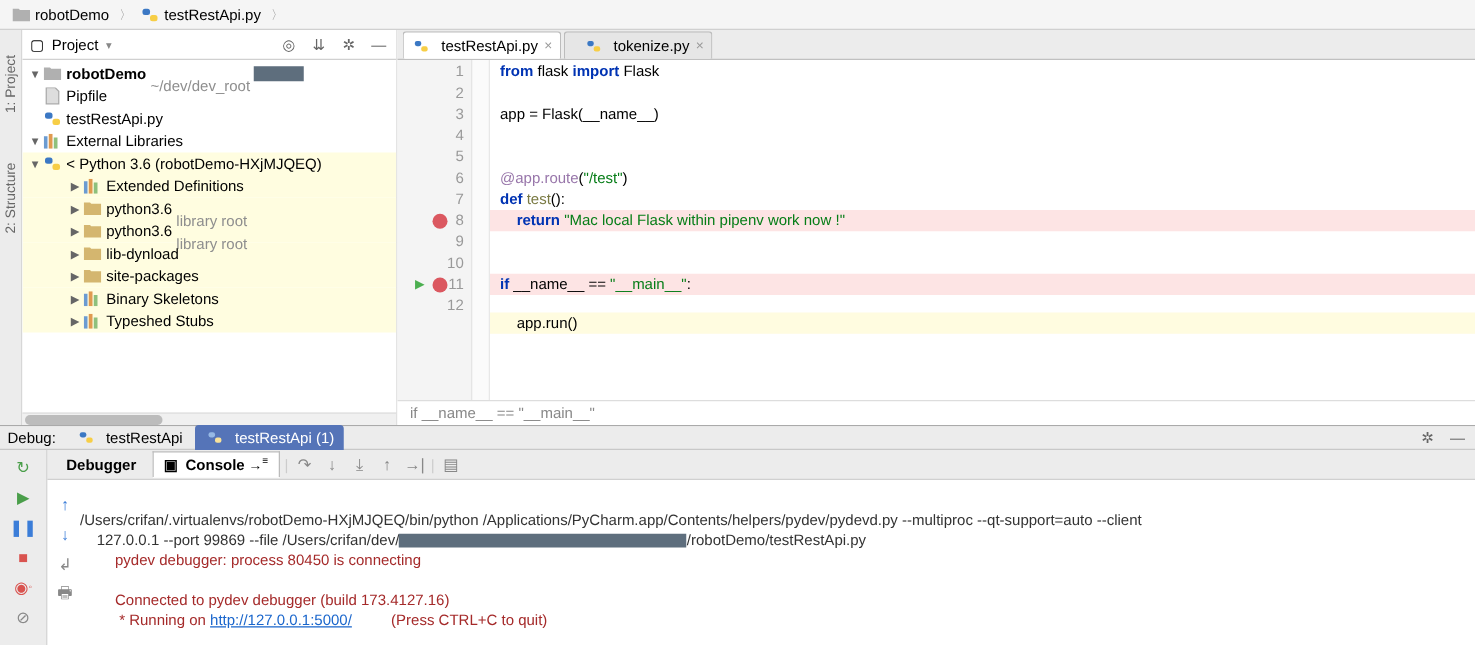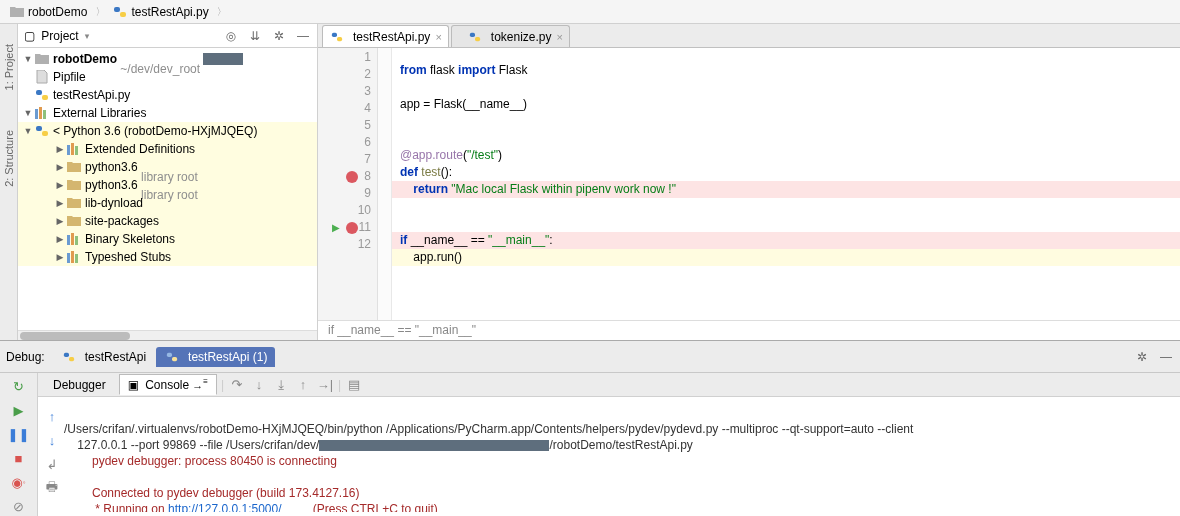--- a/index.html
+++ b/index.html
@@ -30,39 +30,39 @@
 .tabs-row { height: 24px; background: #ececec; border-bottom: 1px solid #c0c0c0; display: flex; align-items: flex-end; padding-left: 4px; }
 .editor-tab { height: 22px; background: #fff; border: 1px solid #bcbcbc; border-bottom: none; display: flex; align-items: center; padding: 0 6px; gap: 5px; margin-right: 2px; cursor: pointer; border-radius: 3px 3px 0 0; font-size: 11px; }
 .editor-tab.inactive { background: #e6e6e6; padding-left: 15px; }
 .tab-close { color: #999; font-size: 11px; cursor: pointer; }
 .editor-body { flex: 1; display: flex; min-height: 0; font-family: "Menlo","Consolas",monospace; font-size: 12px; line-height: 17px; }
 .gutter { width: 60px; background: #f4f4f4; border-right: 1px solid #e0e0e0; display: flex; flex-direction: column; text-align: right; color: #999; padding-top: 1px; }
 .gutter-row { height: 17px; display: flex; align-items: center; justify-content: flex-end; padding-right: 6px; position: relative; }
 .bp { width: 12px; height: 12px; background: #db5860; border-radius: 50%; position: absolute; left: 28px; }
 .run-arrow { position: absolute; left: 14px; color: #4caf50; font-size: 10px; }
 .fold-col { width: 14px; background: #fbfbfb; border-right: 1px solid #e8e8e8; }
-.code { flex: 1; padding-top: 14px; overflow: hidden; }
+.code { flex: 1; padding-top: 1px; overflow: hidden; }
 .code-row { height: 17px; padding-left: 8px; white-space: pre; }
 .code-row.hl { background: #fde4e4; }
-.code-row.hl2 { background: #fffce0; }
+.code-row.hl2 { background: #fffce0; margin-top: 14px; }
 .kw { color: #0033b3; font-weight: bold; }
 .fn { color: #7a7a43; }
 .dec { color: #9876aa; }
 .str { color: #067d17; }
 .breadcrumb-editor { height: 20px; border-top: 1px solid #ddd; background: #fff; padding: 2px 10px; color: #888; font-size: 11px; font-family: Menlo, monospace; }
 .debug-panel { height: 176px; border-top: 1px solid #aaa; background: #ececec; display: flex; flex-direction: column; }
-.debug-header { height: 32px; display: flex; align-items: center; border-bottom: 1px solid #c8c8c8; background: #ececec; padding: 0 6px; justify-content: space-between; }
+.debug-header { height: 19px; display: flex; align-items: center; border-bottom: 1px solid #c8c8c8; background: #ececec; padding: 0 6px; justify-content: space-between; }
 .debug-header-left { display: flex; align-items: center; gap: 2px; }
 .debug-tab { height: 20px; display: flex; align-items: center; padding: 0 8px; gap: 5px; font-size: 11px; cursor: pointer; }
 .debug-tab.active { background: #5574b8; color: #fff; border-radius: 3px 3px 0 0; }
 .debug-body { flex: 1; display: flex; min-height: 0; }
 .debug-sidebar { width: 38px; background: #ececec; border-right: 1px solid #d0d0d0; display: flex; flex-direction: column; align-items: center; padding-top: 4px; gap: 6px; }
 .debug-main { flex: 1; display: flex; flex-direction: column; min-width: 0; }
 .debug-toolbar { height: 24px; border-bottom: 1px solid #d0d0d0; display: flex; align-items: center; padding: 0 6px; gap: 4px; background: #ececec; }
-.tool-tab { padding: 2px 8px; font-size: 11px; cursor: pointer; border: 1px solid transparent; }
+.tool-tab { padding: 2px 8px; font-size: 11px; cursor: pointer; border: 1px solid transparent; font-weight: bold; }
 .tool-tab.active { background: #fff; border: 1px solid #bbb; border-bottom-color: #fff; }
 .console { flex: 1; background: #fff; padding: 8px 4px 4px 4px; display: flex; gap: 2px; min-height: 0; overflow: hidden; }
 .console-gutter { width: 20px; display: flex; flex-direction: column; align-items: center; gap: 6px; padding-top: 2px; }
 .console-text { flex: 1; font-family: Menlo, Consolas, monospace; font-size: 12px; line-height: 16px; white-space: pre; overflow: hidden; min-width: 0; }
 .console-text .out { color: #333; }
 .console-text .err { color: #a52a2a; padding-left: 28px; }
 .console-text .link { color: #1a66cc; text-decoration: underline; cursor: pointer; }
 .redact { display: inline-block; background: #5e6e7d; width: 230px; height: 11px; vertical-align: middle; }
 .redact2 { display: inline-block; background: #5e6e7d; width: 100px; height: 11px; vertical-align: middle; }
 .tri { font-size: 9px; color: #888; }

